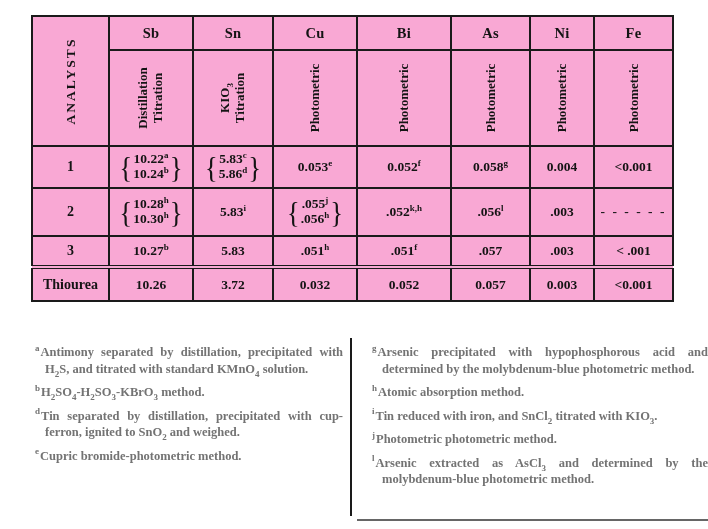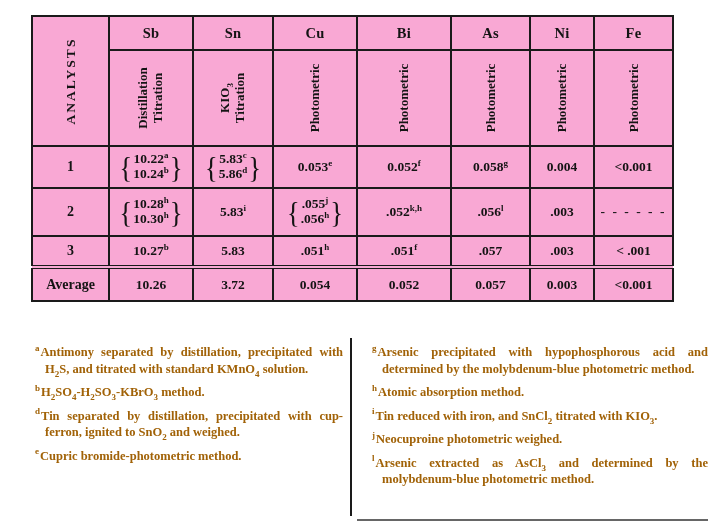--- a/index.html
+++ b/index.html
@@ -46,21 +46,21 @@
 
   .bgroup{display:inline-flex;align-items:center;}
   .brc{font-size:27px;font-weight:normal;line-height:1;transform:scaleY(1.12);}
   .stack{display:inline-flex;flex-direction:column;line-height:1.1;margin:4px 1px;}
   .stack-line{display:block;}
   .dashes{letter-spacing:2px;}
 
   
   .fncol{
     position:absolute;top:344px;font-size:12.5px;font-weight:bold;
-    line-height:1.32;text-align:justify;color:#a16207;
+    line-height:1.32;text-align:justify;color:#737373;
   }
   .fncol.left{left:35px;width:308px;}
   .fncol.right{left:372px;width:336px;}
   .fn{margin-bottom:7px;padding-left:10px;text-indent:-10px;}
   .fn-marker{font-size:9px;margin-right:1px;}
   .fndivider{position:absolute;left:350px;top:338px;width:2px;height:178px;background:#1a1a1a;}
   .bottomrule{position:absolute;left:357px;top:519px;width:351px;height:2px;background:#666;}
 </style>
 </head>
 <body>
@@ -168,41 +168,41 @@
           <td class="analyst-cell">3</td>
           <td class="val-cell"><span class="val-text">10.27<sup>b</sup></span></td>
           <td class="val-cell"><span class="val-text">5.83</span></td>
           <td class="val-cell"><span class="val-text">.051<sup>h</sup></span></td>
           <td class="val-cell"><span class="val-text">.051<sup>f</sup></span></td>
           <td class="val-cell"><span class="val-text">.057</span></td>
           <td class="val-cell"><span class="val-text">.003</span></td>
           <td class="val-cell"><span class="val-text">&lt; .001</span></td>
         </tr>
         <tr class="r3">
-          <td class="analyst-cell">Average</td>
+          <td class="analyst-cell">Thiourea</td>
           <td class="val-cell"><span class="val-text">10.26</span></td>
           <td class="val-cell"><span class="val-text">3.72</span></td>
-          <td class="val-cell"><span class="val-text">0.054</span></td>
+          <td class="val-cell"><span class="val-text">0.032</span></td>
           <td class="val-cell"><span class="val-text">0.052</span></td>
           <td class="val-cell"><span class="val-text">0.057</span></td>
           <td class="val-cell"><span class="val-text">0.003</span></td>
           <td class="val-cell"><span class="val-text">&lt;0.001</span></td>
         </tr>
       </tbody>
   </table>
 
   <div class="fncol left">
       <div class="fn"><sup class="fn-marker">a</sup><span class="fn-text">Antimony separated by distillation, precipitated with H<sub>2</sub>S, and titrated with standard KMnO<sub>4</sub> solution.</span></div>
       <div class="fn"><sup class="fn-marker">b</sup><span class="fn-text">H<sub>2</sub>SO<sub>4</sub>-H<sub>2</sub>SO<sub>3</sub>-KBrO<sub>3</sub> method.</span></div>
       <div class="fn"><sup class="fn-marker">d</sup><span class="fn-text">Tin separated by distillation, precipitated with cup-ferron, ignited to SnO<sub>2</sub> and weighed.</span></div>
       <div class="fn"><sup class="fn-marker">e</sup><span class="fn-text">Cupric bromide-photometric method.</span></div>
     </div>
   <div class="fndivider"></div>
   <div class="fncol right">
       <div class="fn"><sup class="fn-marker">g</sup><span class="fn-text">Arsenic precipitated with hypophosphorous acid and determined by the molybdenum-blue photometric method.</span></div>
       <div class="fn"><sup class="fn-marker">h</sup><span class="fn-text">Atomic absorption method.</span></div>
       <div class="fn"><sup class="fn-marker">i</sup><span class="fn-text">Tin reduced with iron, and SnCl<sub>2</sub> titrated with KIO<sub>3</sub>.</span></div>
-      <div class="fn"><sup class="fn-marker">j</sup><span class="fn-text">Neocuproine photometric weighed.</span></div>
+      <div class="fn"><sup class="fn-marker">j</sup><span class="fn-text">Photometric photometric method.</span></div>
       <div class="fn"><sup class="fn-marker">l</sup><span class="fn-text">Arsenic extracted as AsCl<sub>3</sub> and determined by the molybdenum-blue photometric method.</span></div>
     </div>
   <div class="bottomrule"></div>
 
 </div>
 
 </body></html>

